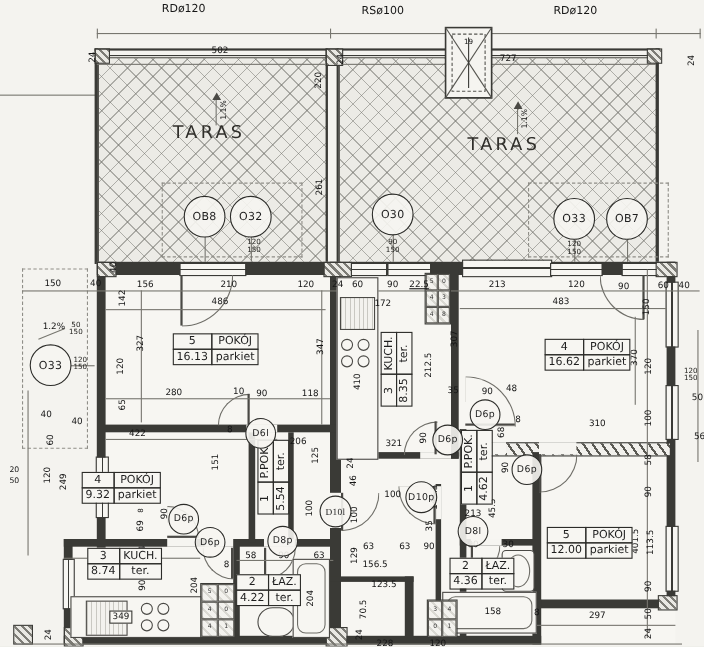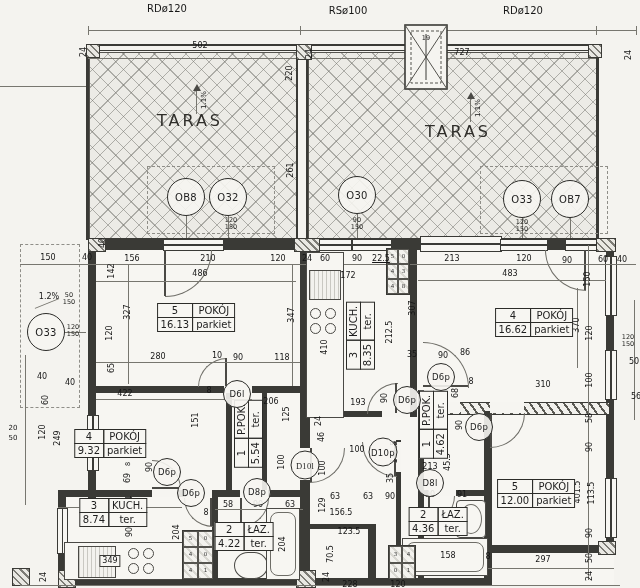--- a/index.html
+++ b/index.html
@@ -294,41 +294,41 @@
     <div class="dim r" style="left: 58px; top: 438px;">249</div>
     <div class="dim" style="left: 70px; top: 383px;">40</div>
     <div class="dim" style="left: 42px; top: 377px;">40</div>
     <div class="dim r" style="left: 150px; top: 467px;">90</div>
     <div class="dim r" style="left: 128px; top: 464px; font-size: 6.5px;">8</div>
     <div class="dim r" style="left: 128px; top: 478px;">69</div>
     <div class="dim r" style="left: 130px; top: 501px;">54</div>
     <div class="dim r" style="left: 130px; top: 532px;">90</div>
     <div class="dim r" style="left: 177px; top: 532px;">204</div>
     <div class="dim" style="left: 102px; top: 503px;">327</div>
-    <div class="dim" style="left: 358px; top: 403px;">193</div>
+    <div class="dim" style="left: 358px; top: 403px;">321</div>
     <div class="dim r" style="left: 385px; top: 398px;">90</div>
     <div class="dim" style="left: 412px; top: 355px;">35</div>
     <div class="dim" style="left: 443px; top: 356px;">90</div>
     <div class="dim r" style="left: 456px; top: 393px;">68</div>
     <div class="dim r" style="left: 319px; top: 421px;">24</div>
     <div class="dim r" style="left: 322px; top: 437px;">46</div>
     <div class="dim" style="left: 357px; top: 450px;">100</div>
     <div class="dim r" style="left: 323px; top: 468px;">100</div>
     <div class="dim r" style="left: 323px; top: 505px;">129</div>
     <div class="dim r" style="left: 395px; top: 452px;">141.5</div>
     <div class="dim" style="left: 341px; top: 513px;">156.5</div>
     <div class="dim r" style="left: 391px; top: 478px;">35</div>
     <div class="dim" style="left: 335px; top: 497px;">63</div>
     <div class="dim" style="left: 368px; top: 497px;">63</div>
     <div class="dim" style="left: 390px; top: 497px;">90</div>
     <div class="dim" style="left: 430px; top: 495px;">90</div>
-    <div class="dim" style="left: 462px; top: 495px;">91</div>
+    <div class="dim" style="left: 462px; top: 495px;">30</div>
     <div class="dim r" style="left: 448px; top: 462px;">45.5</div>
     <div class="dim" style="left: 430px; top: 467px;">213</div>
-    <div class="dim" style="left: 465px; top: 353px;">86</div>
+    <div class="dim" style="left: 465px; top: 353px;">48</div>
     <div class="dim" style="left: 543px; top: 385px;">310</div>
     <div class="dim" style="left: 471px; top: 382px;">8</div>
     <div class="dim r" style="left: 460px; top: 425px;">90</div>
     <div class="dim r" style="left: 590px; top: 418px;">58</div>
     <div class="dim r" style="left: 590px; top: 447px;">90</div>
     <div class="dim r" style="left: 578px; top: 492px;">401.5</div>
     <div class="dim r" style="left: 592px; top: 493px;">113.5</div>
     <div class="dim r" style="left: 590px; top: 533px;">90</div>
     <div class="dim r" style="left: 590px; top: 558px;">50</div>
     <div class="dim r" style="left: 590px; top: 576px;">24</div>

